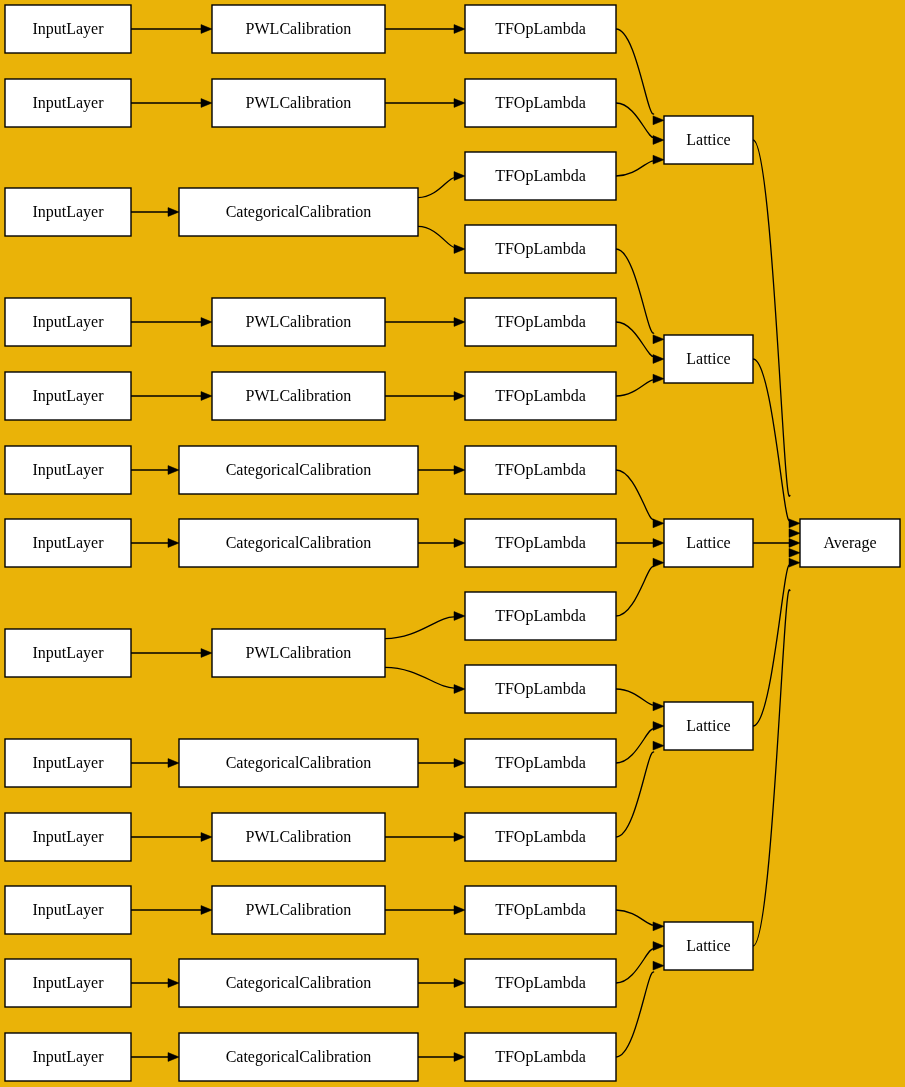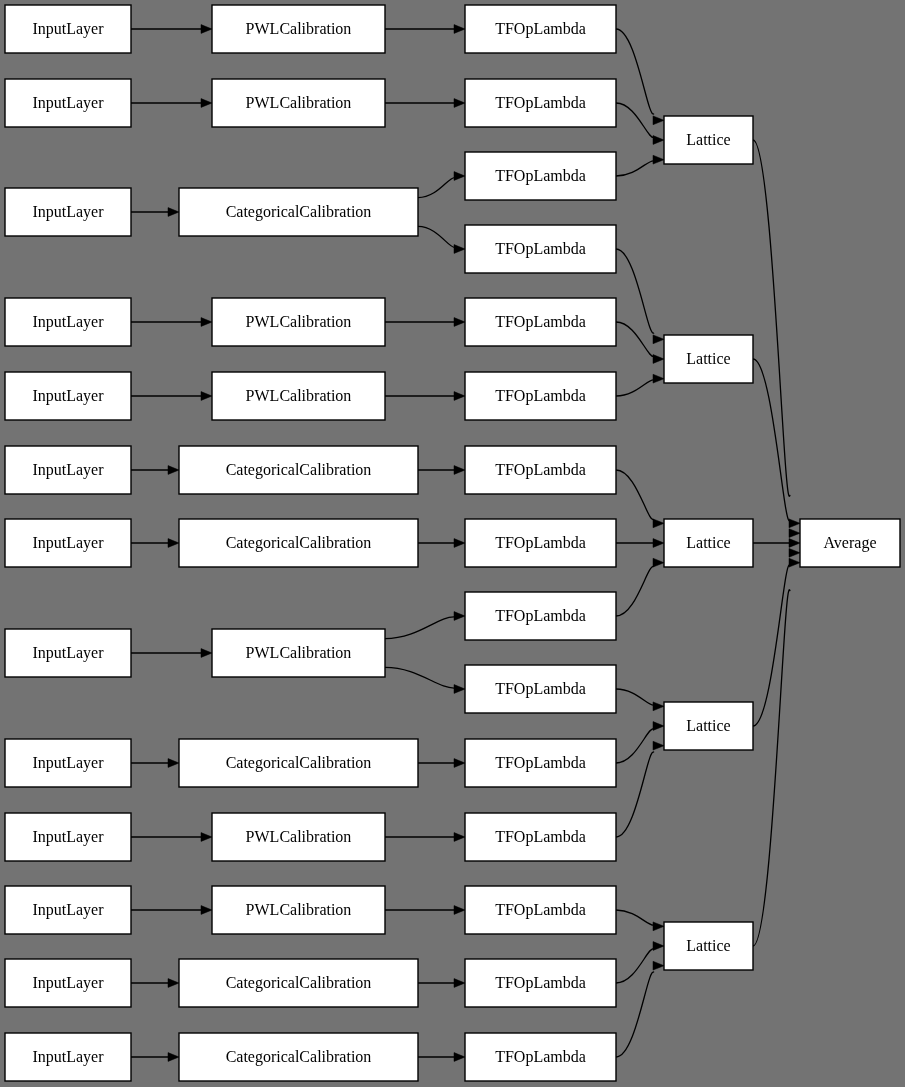--- a/index.html
+++ b/index.html
@@ -4,21 +4,21 @@
 <style>
   html, body {
     margin: 0;
     padding: 0;
     background: #ffffff;
   }
   #graph-root {
     position: relative;
     width: 905px;
     height: 1087px;
-    background: #737373;
+    background: #eab308;
     font-family: "Liberation Serif", "DejaVu Serif", serif;
   }
   #graph-svg {
     position: absolute;
     top: 0;
     left: 0;
     width: 905px;
     height: 1087px;
   }
   .node-rect {

